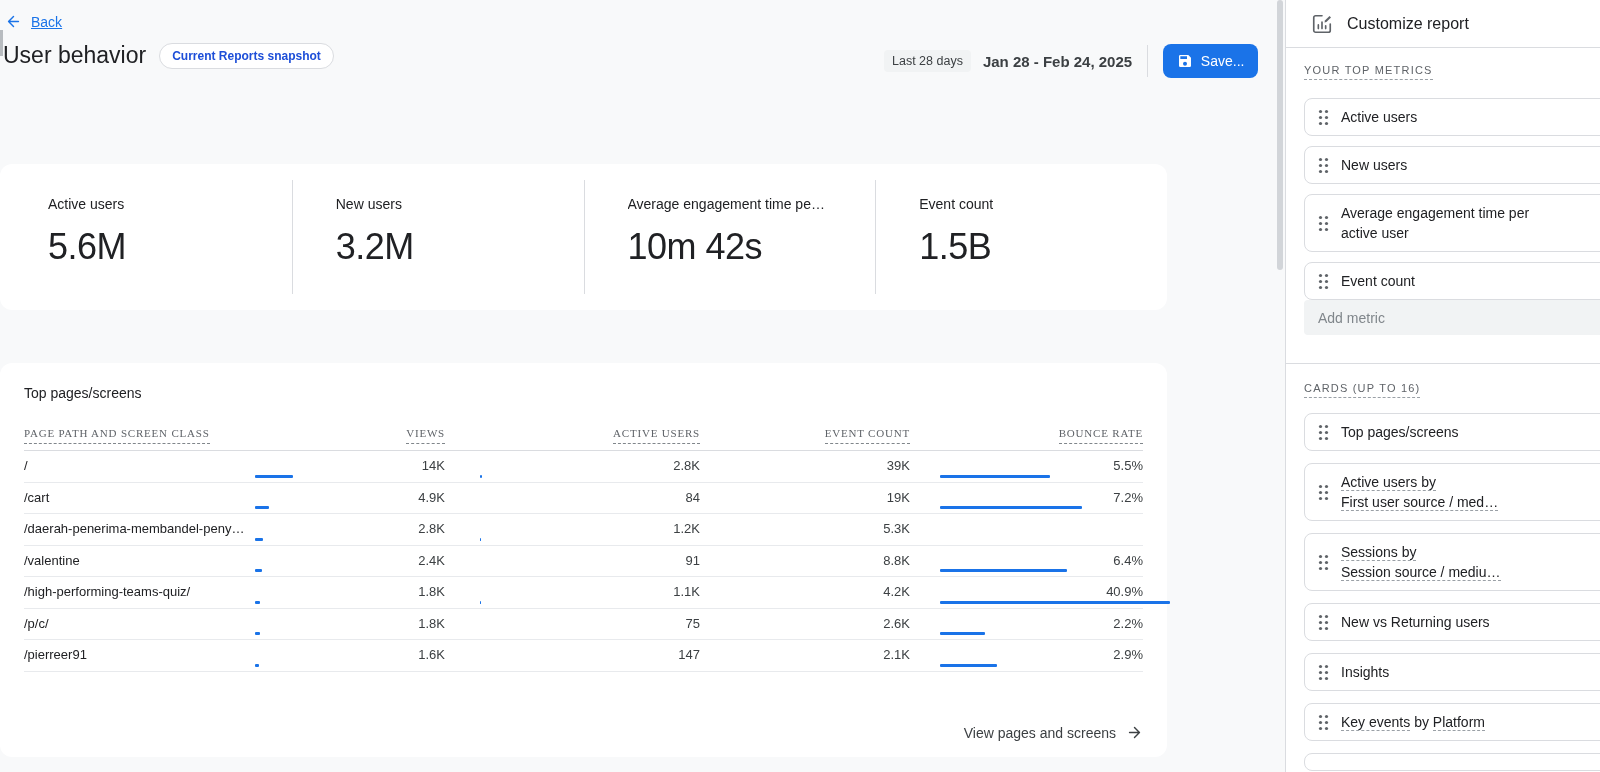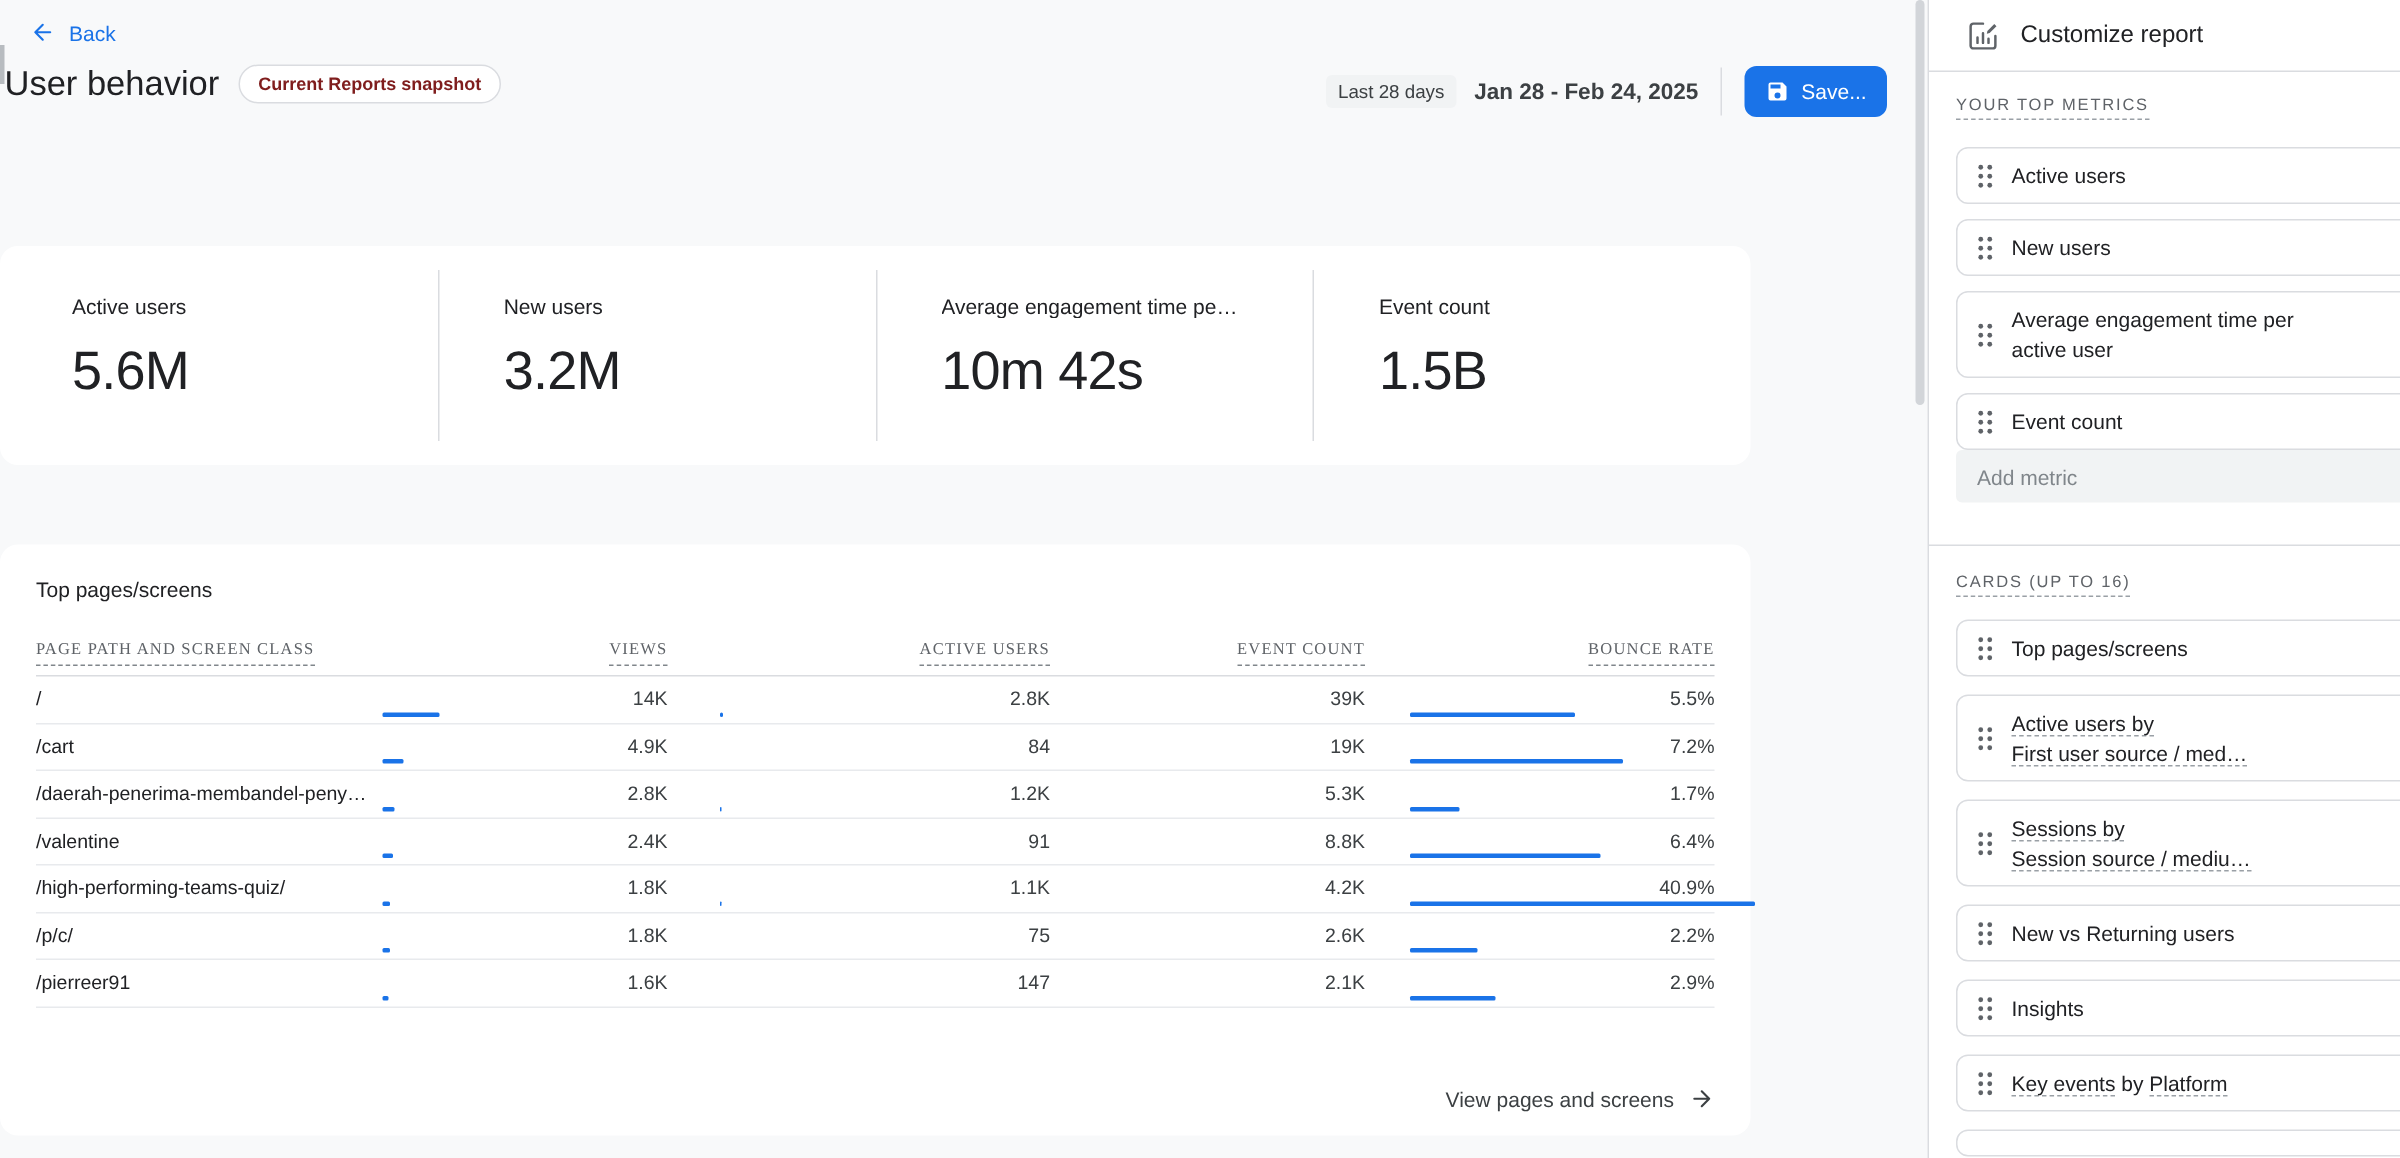--- a/index.html
+++ b/index.html
@@ -2,26 +2,26 @@
 <html><head>
 <meta charset="utf-8">
 <style>
   * { margin:0; padding:0; box-sizing:border-box; }
   html,body { width:1600px; height:772px; overflow:hidden; }
   body { font-family:"Liberation Sans", sans-serif; background:#f8f9fa; color:#202124; position:relative; }
 
   
   .main { position:absolute; left:0; top:0; width:1285px; height:772px; }
 
-  .back-link { position:absolute; left:20px; top:13px; display:flex; align-items:center; gap:9px;
-               color:#1a73e8; font-size:14px; font-weight:500; cursor:pointer; }
+  .back-link { position:absolute; left:5px; top:13px; display:flex; align-items:center; gap:9px;
+               color:#1a73e8; font-size:14px; font-weight:500; cursor:pointer;text-decoration:underline; }
   .title-row { position:absolute; left:3px; top:42px; display:flex; align-items:center; gap:13px; }
   .page-title { font-size:23px; color:#202124; }
   .snapshot-badge { border:1px solid #dadce0; border-radius:16px; padding:5px 12px; font-size:12px;
-                    font-weight:600; color:#7f1d1d; background:#fff; white-space:nowrap; }
+                    font-weight:600; color:#1d4ed8; background:#fff; white-space:nowrap; }
 
   .header-controls { position:absolute; left:884px; top:44px; height:34px; display:flex; align-items:center; gap:12px; }
   .range-chip { background:#f1f3f4; border-radius:4px; padding:4px 8px; font-size:12.5px; color:#3c4043; white-space:nowrap; }
   .range-date { font-size:15px; font-weight:600; color:#3c4043; white-space:nowrap; }
   .v-divider { width:1px; height:32px; background:#dadce0; margin:0 3px; }
   .save-btn { width:95px; height:34px; border:none; border-radius:8px; background:#1a73e8; color:#fff;
               font-size:14px; font-weight:500; display:flex; align-items:center; justify-content:center; gap:8px;
               font-family:"Liberation Sans", sans-serif; cursor:pointer; }
 
   
@@ -150,21 +150,20 @@
           <div class="t-cell c-views"><span>4.9K</span><div class="bar" style="width: 14px; background: rgb(26, 115, 232);"></div></div>
           <div class="t-cell c-active"><span>84</span></div>
           <div class="t-cell c-event"><span>19K</span></div>
           <div class="t-cell c-bounce"><span>7.2%</span><div class="bar" style="width: 142px; background: rgb(26, 115, 232);"></div></div>
         </div>
         <div class="t-row">
           <div class="t-cell c-path">/daerah-penerima-membandel-peny…</div>
           <div class="t-cell c-views"><span>2.8K</span><div class="bar" style="width: 8px; background: rgb(26, 115, 232);"></div></div>
           <div class="t-cell c-active"><span>1.2K</span><div class="bar" style="width: 1px; background: rgb(26, 115, 232);"></div></div>
           <div class="t-cell c-event"><span>5.3K</span></div>
-          <div class="t-cell c-bounce"><span>1.7%</span><div class="bar" style="width: 33px; background: rgb(26, 115, 232);"></div></div>
         </div>
         <div class="t-row">
           <div class="t-cell c-path">/valentine</div>
           <div class="t-cell c-views"><span>2.4K</span><div class="bar" style="width: 7px; background: rgb(26, 115, 232);"></div></div>
           <div class="t-cell c-active"><span>91</span></div>
           <div class="t-cell c-event"><span>8.8K</span></div>
           <div class="t-cell c-bounce"><span>6.4%</span><div class="bar" style="width: 127px; background: rgb(26, 115, 232);"></div></div>
         </div>
         <div class="t-row">
           <div class="t-cell c-path">/high-performing-teams-quiz/</div>

